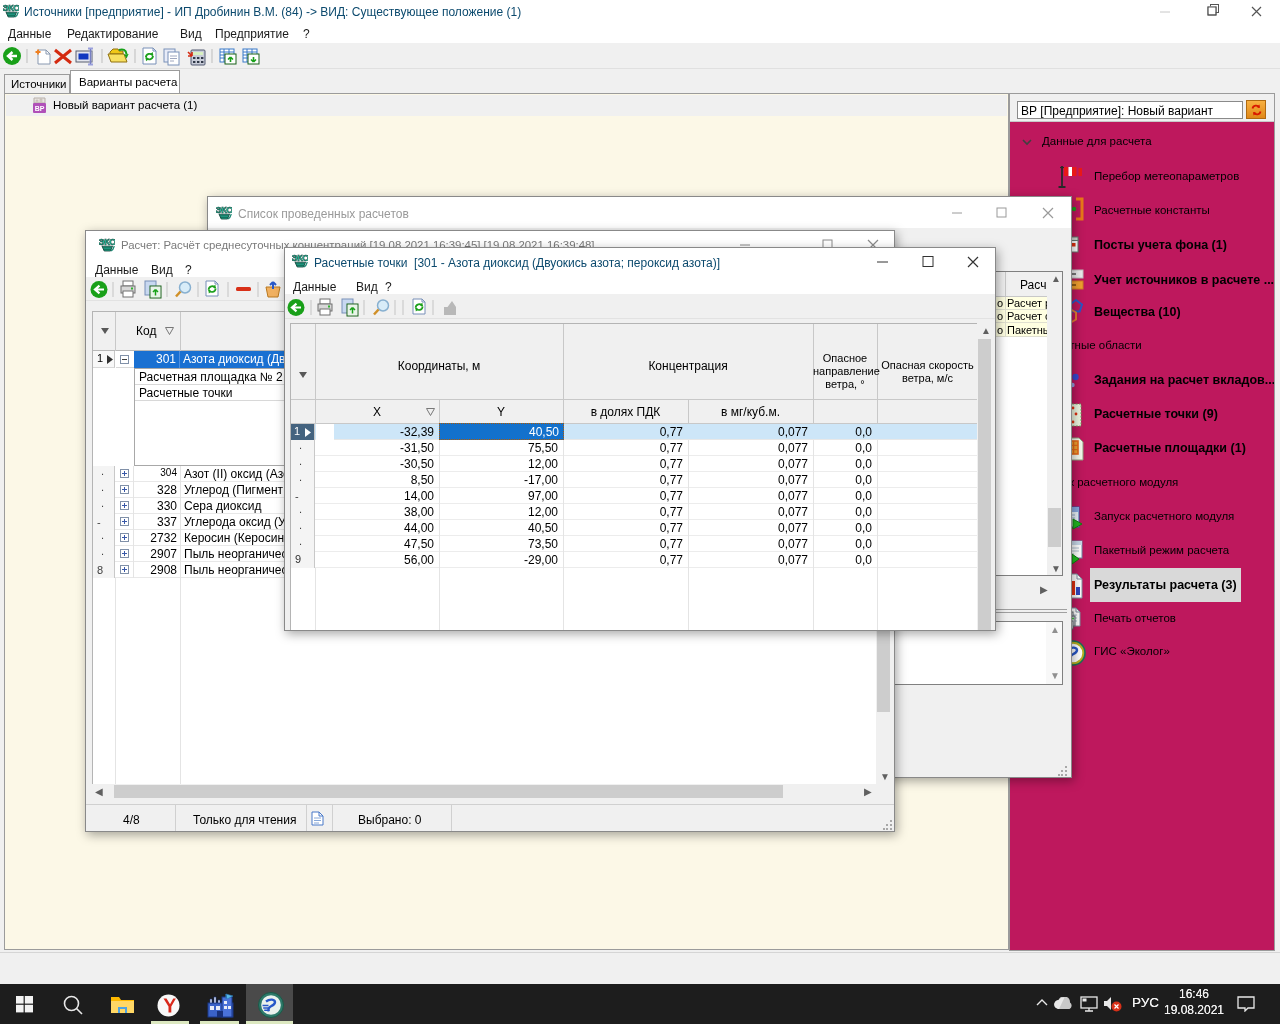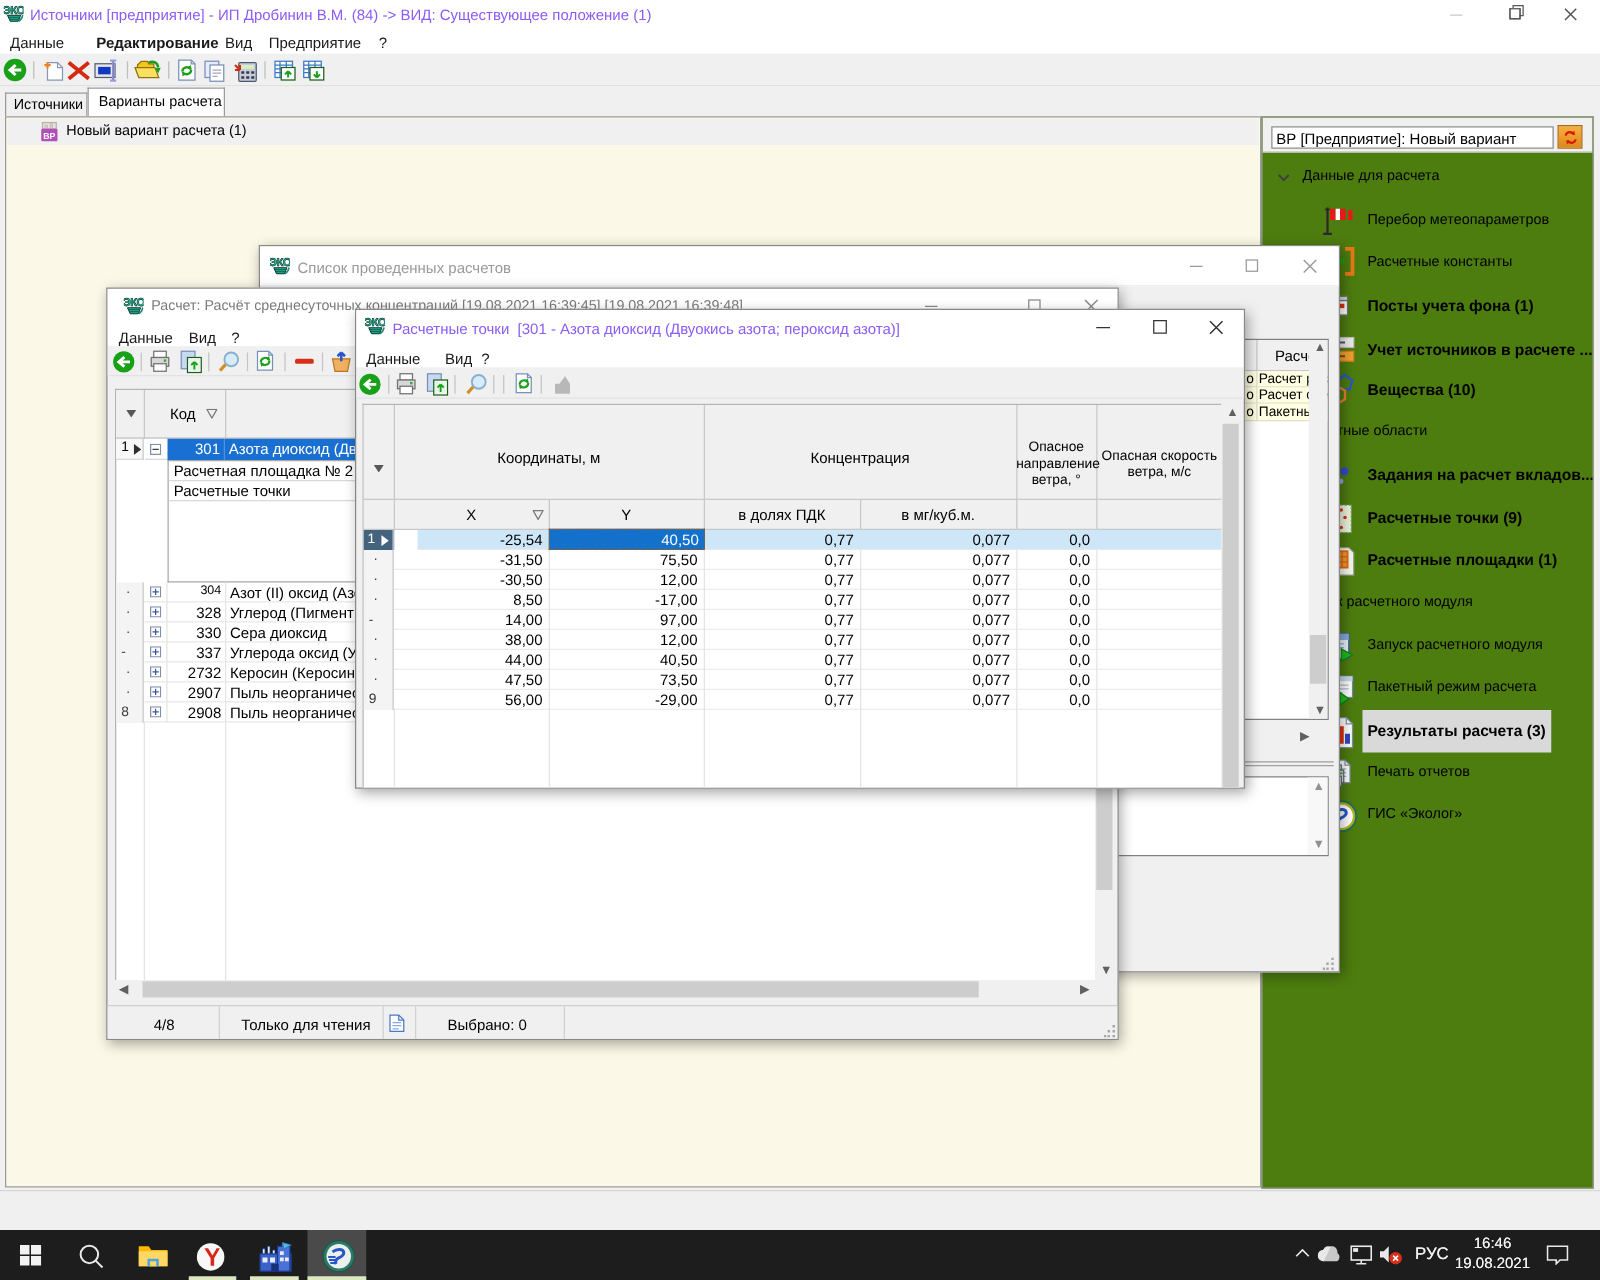--- a/index.html
+++ b/index.html
@@ -1,20 +1,20 @@
 <!DOCTYPE html>
 <html><head><meta charset="utf-8">
 <style>
 html,body{margin:0;padding:0;width:1280px;height:1024px;overflow:hidden;
  font-family:"Liberation Sans",sans-serif;background:#F0F0F0;}
 *{box-sizing:border-box;}
 .abs{position:absolute;}
 .win{position:absolute;background:#F0F0F0;border:1px solid #898989;box-shadow:2px 3px 10px rgba(0,0,0,.35);overflow:hidden;}
 .tbar{position:absolute;left:0;right:0;top:0;background:#fff;}
-.ttext{font-size:12px;color:#8b5cf6;white-space:nowrap;}
+.ttext{font-size:12px;color:#0c4a6e;white-space:nowrap;}
 .grayt{color:#9a9a9a;}
 .menu{font-size:12px;color:#1a1a1a;white-space:nowrap;}
 span.abs{white-space:nowrap;}
 .wrap{white-space:normal !important;}
 .r{text-align:right;}
 .sb{background:#F0F0F0;}
 .thumb{background:#CDCDCD;}
 .arr{color:#606060;font-size:10px;line-height:10px;}
 </style></head>
 <body>
@@ -41,21 +41,21 @@
       <rect x="66" y="7" width="8" height="8" fill="none" stroke="#555"></rect>
       <rect x="68.5" y="4.5" width="8" height="8" fill="none" stroke="#555"></rect>
       <rect x="66.5" y="6.5" width="7" height="7" fill="#fff" stroke="none"></rect>
       <rect x="66" y="7" width="8" height="8" fill="none" stroke="#555"></rect>
       <path d="M110 7l9 9M119 7l-9 9" stroke="#555" stroke-width="1.2"></path>
     </svg>
   </div>
 
   <div class="abs" style="left:0;top:24px;width:1280px;height:19px;background:#fff;">
     <span class="menu abs" style="left:8px;top:3px;">Данные</span>
-    <span class="menu abs" style="left:77px;top:3px;font-weight:bold;">Редактирование</span>
+    <span class="menu abs" style="left:67px;top:3px;">Редактирование</span>
     <span class="menu abs" style="left:180px;top:3px;">Вид</span>
     <span class="menu abs" style="left:215px;top:3px;">Предприятие</span>
     <span class="menu abs" style="left:303px;top:3px;">?</span>
   </div>
 
   <div class="abs" style="left:0;top:43px;width:1280px;height:26px;background:#F0F0F0;border-bottom:1px solid #E0E0E0;">
     <svg class="abs" style="left:2px;top:3px;" width="300" height="20" viewBox="0 0 300 20">
       <circle cx="10" cy="10" r="9" fill="#19A019"></circle>
         <path d="M15 10H7m3.5-4L6 10l4.5 4" stroke="#fff" stroke-width="2.4" fill="none"></path>
       <path d="M25 3v14" stroke="#BDBDBD"></path>
@@ -125,21 +125,21 @@
       <svg class="abs" style="left:25px;top:2px;" width="17" height="17" viewBox="0 0 17 17">
         <path d="M3 1h11v5H3z" fill="#E8E4E0" stroke="#B8B0A8"></path>
           <path d="M5 3h2v3H5zM9 2h2v4H9z" fill="#D8D0C8" stroke="#B8B0A8" stroke-width=".5"></path>
         <rect x="2" y="6" width="13" height="10" rx="1" fill="#B050B8"></rect>
           <text x="8.5" y="14" font-size="7" font-weight="bold" fill="#fff" text-anchor="middle" font-family="Liberation Sans">ВР</text>
       </svg>
       <span class="abs" style="left:47px;top:4px;font-size:11.5px;">Новый вариант расчета (1)</span>
     </div>
   </div>
 
-  <div class="abs" style="left:1009px;top:93px;width:266px;height:858px;background:#4d7c0f;border:1px solid #9B9B9B;overflow:hidden;">
+  <div class="abs" style="left:1009px;top:93px;width:266px;height:858px;background:#be185d;border:1px solid #9B9B9B;overflow:hidden;">
     <div class="abs" style="left:0;top:0;width:264px;height:28px;background:#F0F0F0;border-bottom:1px solid #C8C8C8;"></div>
     <div class="abs" style="left:7px;top:7px;width:226px;height:18px;background:#fff;border:1px solid #8A8A8A;">
       <span class="abs" style="left:3px;top:2px;font-size:12px;white-space:nowrap;">ВР [Предприятие]: Новый вариант</span>
       </div>
     <div class="abs" style="left:236px;top:6px;width:20px;height:19px;background:linear-gradient(#F8B040,#E08818);border:1px solid #B06A10;">
       <svg class="abs" style="left:4px;top:3px;" width="11" height="12" viewBox="0 0 11 12">
         <path d="M1.5 4.5a3.5 3.5 0 016.5-1" fill="none" stroke="#D81800" stroke-width="1.8"></path>
         <path d="M8.5 0.5l.4 3.6-3.4-1.1z" fill="#D81800"></path>
         <path d="M9.5 7.5a3.5 3.5 0 01-6.5 1" fill="none" stroke="#D81800" stroke-width="1.8"></path>
         <path d="M2.5 11.5l-.4-3.6 3.4 1.1z" fill="#D81800"></path>
@@ -669,21 +669,21 @@
     </div>
     <div id="ptrows">
     <div class="abs" style="left:0;top:100px;width:687px;height:16px;background:#CDE6F8;border-bottom:1px solid #E8E8E8;">
       <div class="abs" style="left:0;top:0;width:24px;height:16px;background:#44637F;border-right:1px solid #C8C8C8;">
         <span class="abs" style="left:3px;top:1px;font-size:11px;color:#fff;">1</span>
             <svg class="abs" style="left:14px;top:4px;" width="6" height="9">
               <path d="M0 0l6 4.5L0 9z" fill="#fff"></path>
             </svg>
       </div>
       <div class="abs" style="left:25px;top:0;width:18px;height:16px;background:#fff;"></div>
-      <span class="abs r" style="left:24px;top:1px;width:119px;font-size:12px;">-25,54</span>
+      <span class="abs r" style="left:24px;top:1px;width:119px;font-size:12px;">-32,39</span>
       <div class="abs" style="left:148px;top:-1px;width:125px;height:17px;background:#1371CC;border:1px dotted #B05A00;">
         <span class="abs r" style="left:0;top:1px;width:119px;font-size:12px;color:#fff;">40,50</span>
           </div>
       <span class="abs r" style="left:272px;top:1px;width:120px;font-size:12px;">0,77</span>
       <span class="abs r" style="left:397px;top:1px;width:120px;font-size:12px;">0,077</span>
       <span class="abs r" style="left:522px;top:1px;width:59px;font-size:12px;">0,0</span>
     </div>
     <div class="abs" style="left:0;top:116px;width:687px;height:16px;border-bottom:1px solid #ECECEC;">
       <div class="abs" style="left:0;top:0;width:24px;height:16px;background:#F4F4F4;border-right:1px solid #C8C8C8;">
             <span class="abs" style="left:8px;top:-1px;font-size:11px;color:#404040;">.</span>

